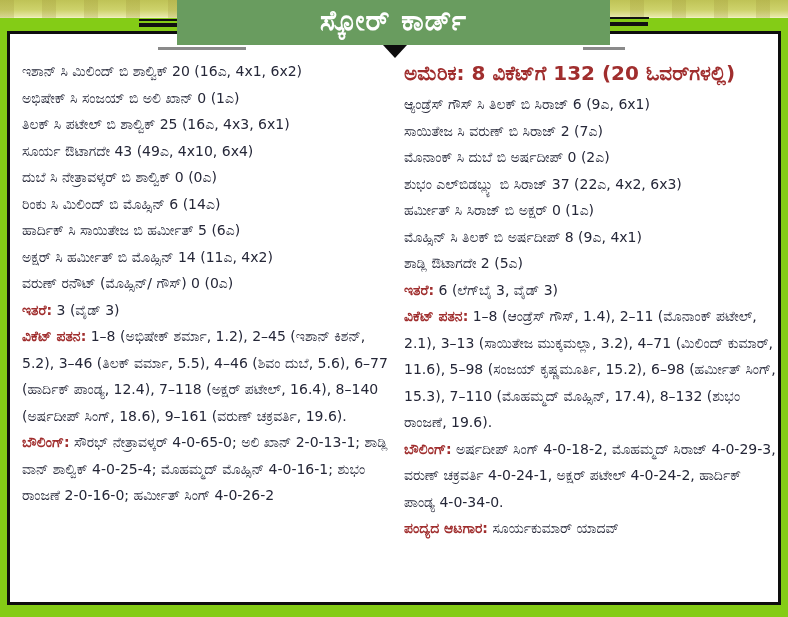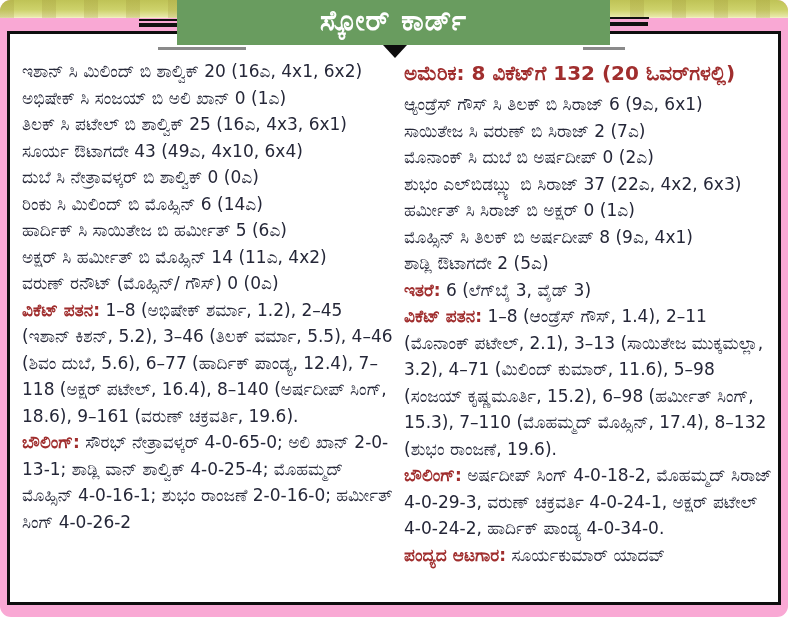--- a/index.html
+++ b/index.html
@@ -1,23 +1,22 @@
 <!DOCTYPE html>
 <html><head>
 <meta charset="utf-8">
 <style>
   html, body { margin: 0; padding: 0; background: #ffffff; }
   .page {
     position: relative;
     width: 788px;
     height: 617px;
-    background: #f9a8d4;
+    background: #84cc16;
     overflow: hidden;
     font-family: "DejaVu Sans", "Liberation Sans", sans-serif;
-    border-radius: 11px;
   }
   
   .grass-band {
     position: absolute;
     left: 0; top: 0;
     width: 788px; height: 18px;
     background:
       repeating-linear-gradient(90deg, rgba(160,150,60,0.25) 0 14px, rgba(255,255,255,0) 14px 42px),
       linear-gradient(180deg, #bfc356 0%, #cdd26b 55%, #e7e7a6 92%, #f4f3cf 100%);
     z-index: 0;
@@ -82,21 +81,21 @@
   .team-header {
     margin: 0 0 3px 0;
     color: #a02e2e;
     font-weight: 700;
     font-size: 20px;
     line-height: 30px;
     white-space: nowrap;
   }
   .bat-line, .para {
     margin: 0;
-    font-size: 17px;
+    font-size: 14px;
     line-height: 26.5px;
   }
   .red-label { color: #a02e2e; font-weight: 700; }
 </style>
 </head>
 <body>
 
 <div class="page">
 
   <div class="grass-band"></div>
@@ -119,20 +118,21 @@
   <div class="col col-left">
     <p class="bat-line">ಇಶಾನ್ ಸಿ ಮಿಲಿಂದ್ ಬಿ ಶಾಲ್ವಿಕ್ 20 (16ಎ, 4x1, 6x2)</p>
     <p class="bat-line">ಅಭಿಷೇಕ್ ಸಿ ಸಂಜಯ್ ಬಿ ಅಲಿ ಖಾನ್ 0 (1ಎ)</p>
     <p class="bat-line">ತಿಲಕ್ ಸಿ ಪಟೇಲ್ ಬಿ ಶಾಲ್ವಿಕ್ 25 (16ಎ, 4x3, 6x1)</p>
     <p class="bat-line">ಸೂರ್ಯ ಔಟಾಗದೇ 43 (49ಎ, 4x10, 6x4)</p>
     <p class="bat-line">ದುಬೆ ಸಿ ನೇತ್ರಾವಳ್ಕರ್ ಬಿ ಶಾಲ್ವಿಕ್ 0 (0ಎ)</p>
     <p class="bat-line">ರಿಂಕು ಸಿ ಮಿಲಿಂದ್ ಬಿ ಮೊಹ್ಸಿನ್ 6 (14ಎ)</p>
     <p class="bat-line">ಹಾರ್ದಿಕ್ ಸಿ ಸಾಯಿತೇಜ ಬಿ ಹರ್ಮೀತ್ 5 (6ಎ)</p>
     <p class="bat-line">ಅಕ್ಷರ್ ಸಿ ಹರ್ಮೀತ್ ಬಿ ಮೊಹ್ಸಿನ್ 14 (11ಎ, 4x2)</p>
     <p class="bat-line">ವರುಣ್ ರನೌಟ್ (ಮೊಹ್ಸಿನ್/ ಗೌಸ್) 0 (0ಎ)</p>
+    <p class="para"><strong class="red-label">ಇತರೆ:</strong> <span>3 (ವೈಡ್ 3)</span></p>
     <p class="para"><strong class="red-label">ವಿಕೆಟ್ ಪತನ:</strong> <span>1–8 (ಅಭಿಷೇಕ್ ಶರ್ಮಾ, 1.2), 2–45 (ಇಶಾನ್ ಕಿಶನ್, 5.2), 3–46 (ತಿಲಕ್ ವರ್ಮಾ, 5.5), 4–46 (ಶಿವಂ ದುಬೆ, 5.6), 6–77 (ಹಾರ್ದಿಕ್ ಪಾಂಡ್ಯ, 12.4), 7–118 (ಅಕ್ಷರ್ ಪಟೇಲ್, 16.4), 8–140 (ಅರ್ಷದೀಪ್ ಸಿಂಗ್, 18.6), 9–161 (ವರುಣ್ ಚಕ್ರವರ್ತಿ, 19.6).</span></p>
     <p class="para"><strong class="red-label">ಬೌಲಿಂಗ್:</strong> <span>ಸೌರಭ್ ನೇತ್ರಾವಳ್ಕರ್ 4-0-65-0; ಅಲಿ ಖಾನ್ 2-0-13-1; ಶಾಡ್ಲಿ ವಾನ್ ಶಾಲ್ವಿಕ್ 4-0-25-4; ಮೊಹಮ್ಮದ್ ಮೊಹ್ಸಿನ್ 4-0-16-1; ಶುಭಂ ರಾಂಜಣೆ 2-0-16-0; ಹರ್ಮೀತ್ ಸಿಂಗ್ 4-0-26-2</span></p>
   </div>
 
   <div class="col col-right">
     <p class="team-header">ಅಮೆರಿಕ: 8 ವಿಕೆಟ್‌ಗೆ 132 (20 ಓವರ್‌ಗಳಲ್ಲಿ)</p>
     <p class="bat-line">ಆ್ಯಂಡ್ರೆಸ್ ಗೌಸ್ ಸಿ ತಿಲಕ್ ಬಿ ಸಿರಾಜ್ 6 (9ಎ, 6x1)</p>
     <p class="bat-line">ಸಾಯಿತೇಜ ಸಿ ವರುಣ್ ಬಿ ಸಿರಾಜ್ 2 (7ಎ)</p>
     <p class="bat-line">ಮೊನಾಂಕ್ ಸಿ ದುಬೆ ಬಿ ಅರ್ಷದೀಪ್ 0 (2ಎ)</p>
     <p class="bat-line">ಶುಭಂ ಎಲ್‌ಬಿಡಬ್ಲ್ಯು ಬಿ ಸಿರಾಜ್ 37 (22ಎ, 4x2, 6x3)</p>

